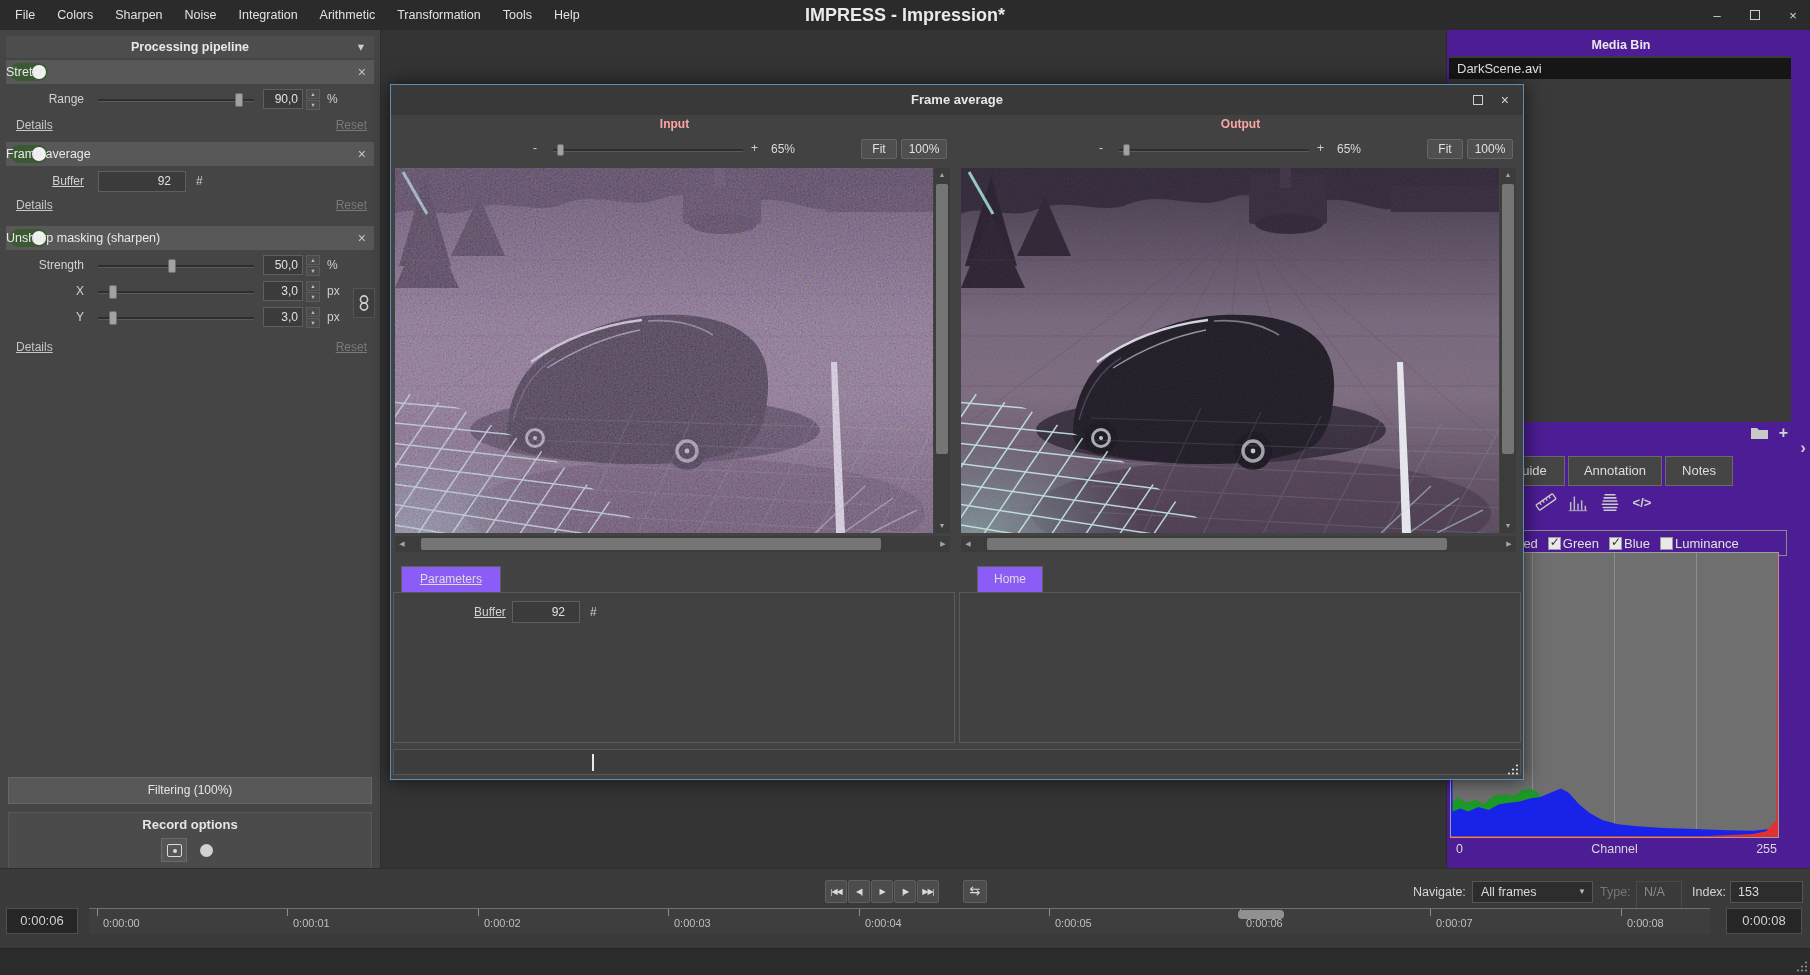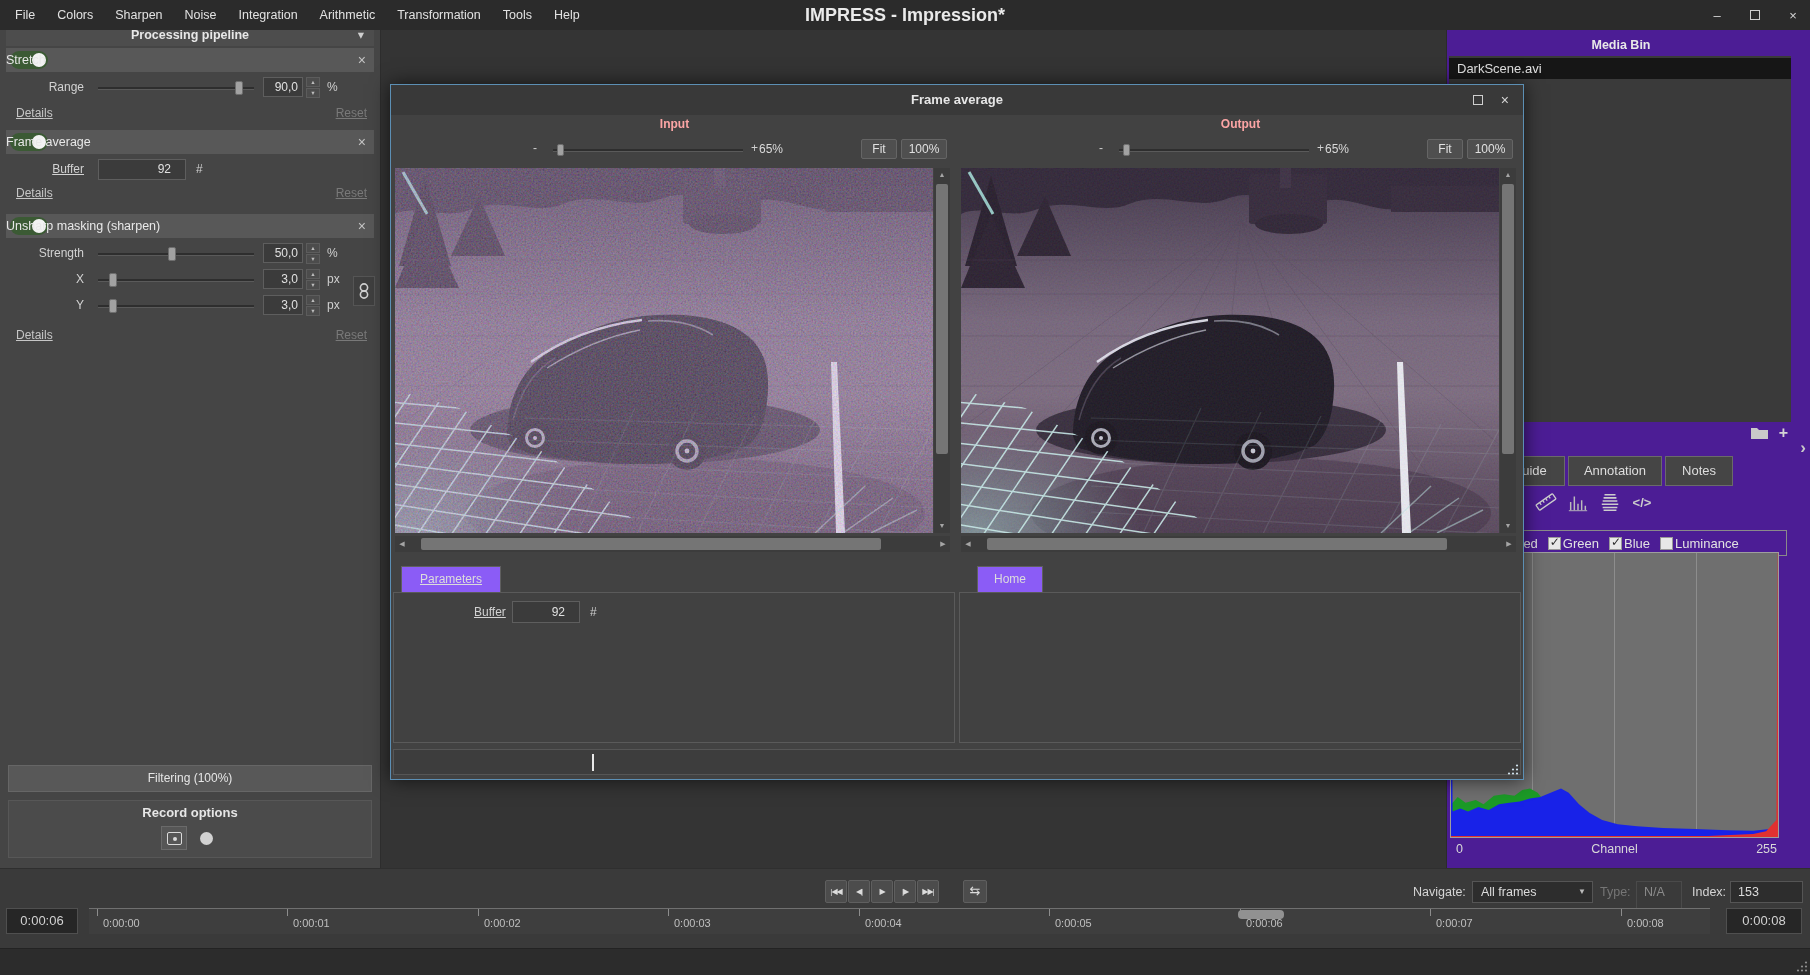--- a/index.html
+++ b/index.html
@@ -9,21 +9,21 @@
 
 #titlebar{position:absolute;left:0;top:0;width:1810px;height:30px;background:#2b2b2b;z-index:20;}
 .menu{position:absolute;left:4px;top:0;height:30px;display:flex;align-items:center;}
 .menu-item{padding:0 11px;height:30px;display:flex;align-items:center;color:#e2e2e2;font-size:12.5px;cursor:default;}
 #win-title{position:absolute;left:0;right:0;top:0;height:30px;line-height:30px;text-align:center;font-weight:bold;color:#eaeaea;font-size:18px;pointer-events:none;}
 .win-controls{position:absolute;right:10px;top:0;height:30px;display:flex;gap:24px;align-items:center;color:#d5d5d5;}
 .wc{font-size:13px;width:14px;text-align:center;}
 .maxbox{width:10px;height:10px;border:1.5px solid #cfcfcf;display:inline-block;}
 
 
-#sidebar{position:absolute;left:0;top:18px;width:381px;height:903px;background:#454545;border-right:1px solid #2d2d2d;}
+#sidebar{position:absolute;left:0;top:30px;width:381px;height:903px;background:#454545;border-right:1px solid #2d2d2d;}
 .pp-header{position:absolute;left:6px;right:6px;height:22px;background:#4d4d4d;font-weight:bold;color:#e8e8e8;text-align:center;line-height:22px;font-size:12.5px;}
 .pp-chev{position:absolute;right:10px;top:0;color:#cfcfcf;}
 .mod-header{position:absolute;left:6px;right:6px;height:24px;background:#585858;}
 .mod-title{position:absolute;left:0;right:0;text-align:left;line-height:24px;color:#e8e8e8;font-size:12.5px;}
 .mod-close{position:absolute;right:8px;top:0;line-height:24px;color:#c4c4c4;font-size:14px;cursor:default;}
 .toggle{position:absolute;left:4px;top:3px;width:38px;height:18px;border-radius:9px;background:#3b5a34;}
 .knob{position:absolute;right:2px;top:2px;width:14px;height:14px;border-radius:50%;background:#f2f2f2;}
 .prow{position:absolute;left:0;width:381px;height:24px;}
 .p-label{position:absolute;left:0;top:4px;width:84px;text-align:right;color:#d2d2d2;}
 .p-label.link{text-decoration:underline;}
@@ -76,21 +76,21 @@
 #dlg-title-text{position:absolute;left:0;right:0;text-align:center;line-height:30px;font-weight:bold;font-size:13px;color:#e6e6e6;}
 #dlg-max{position:absolute;right:40px;top:10px;width:10px;height:10px;border:1.5px solid #cfcfcf;}
 #dlg-close{position:absolute;right:14px;top:0;line-height:30px;font-size:14px;color:#d5d5d5;}
 .pane{position:absolute;top:30px;width:563px;height:437px;}
 .pane-header{position:absolute;left:0;right:0;top:2px;text-align:center;font-weight:bold;color:#fca5a5;}
 .zoom-row{position:absolute;left:0;right:0;top:24px;height:22px;}
 .z-minus{position:absolute;left:140px;top:2px;color:#d0d0d0;}
 .z-track{position:absolute;left:160px;top:10px;width:190px;height:3px;background:#2e2e2e;border-bottom:1px solid #5a5a5a;}
 .z-thumb{position:absolute;top:-5px;width:7px;height:12px;background:#a2a2a2;border-radius:2px;border:1px solid #6e6e6e;}
 .z-plus{position:absolute;left:358px;top:2px;color:#d0d0d0;}
-.z-pct{position:absolute;left:366px;top:3px;color:#dadada;}
+.z-pct{position:absolute;left:378px;top:3px;color:#dadada;}
 .z-btn{position:absolute;top:0;height:20px;background:#4f4f4f;border:1px solid #656565;border-radius:2px;text-align:center;line-height:18px;color:#e0e0e0;}
 .z-fit{left:468px;width:36px;}
 .z-100{left:508px;width:46px;}
 .img-area{position:absolute;left:2px;top:53px;width:538px;height:365px;overflow:hidden;background:#262026;}
 .scene{width:538px;height:365px;display:block;}
 .vscroll{position:absolute;left:541px;top:53px;width:16px;height:365px;background:#3c3c3c;}
 .vs-arrow{position:absolute;left:0;width:16px;height:14px;color:#a5a5a5;font-size:7px;text-align:center;line-height:14px;}
 .vs-thumb{position:absolute;left:2px;width:12px;background:#757575;border-radius:2px;}
 .hscroll{position:absolute;left:2px;top:421px;width:555px;height:16px;background:#3c3c3c;}
 .hs-arrow{position:absolute;top:0;width:14px;height:16px;color:#a5a5a5;font-size:7px;text-align:center;line-height:16px;}

